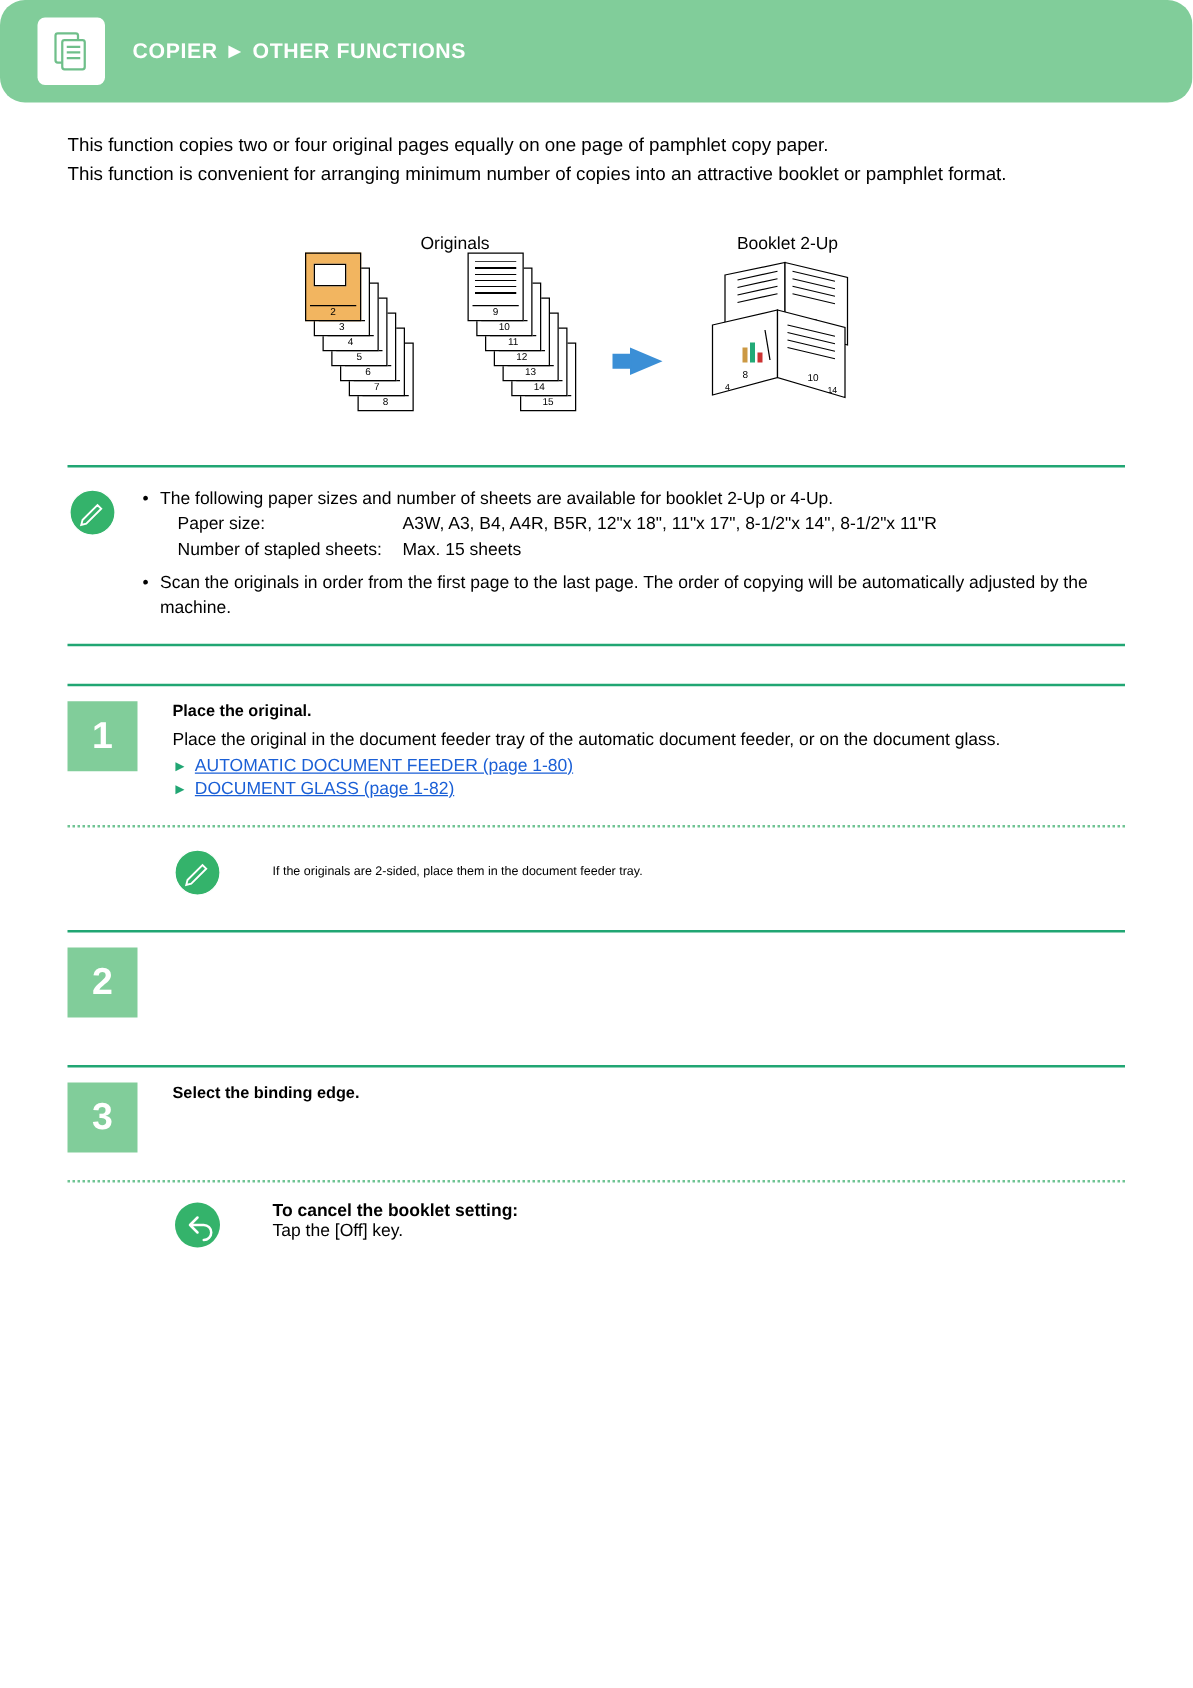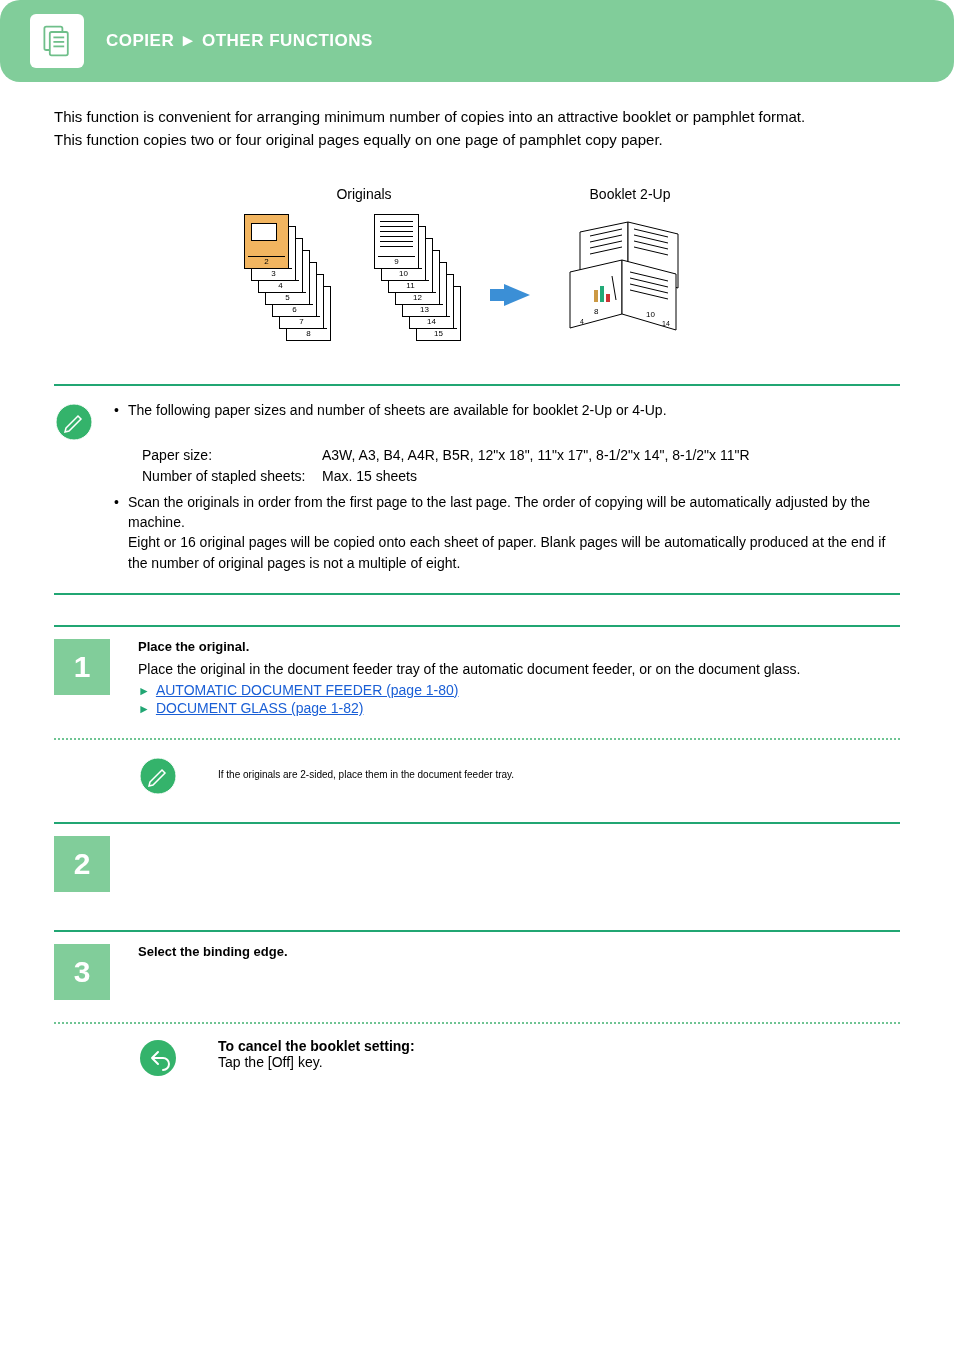--- a/index.html
+++ b/index.html
@@ -49,21 +49,21 @@
     margin-bottom: 2px;
   }
   .diagram-row {
     display: flex;
     justify-content: center;
     gap: 20px;
     margin: 36px 0 30px 0;
     align-items: flex-start;
   }
   .diagram-col { display: flex; flex-direction: column; align-items: center; }
-  .diagram-label { font-size: 14px; margin-bottom: 12px; }
+  .diagram-label { font-size: 14px; }
   .stack {
     position: relative;
     width: 110px;
     height: 140px;
   }
   .page-box {
     position: absolute;
     width: 45px;
     height: 55px;
     background: #fff;
@@ -124,21 +124,21 @@
     display: flex;
     gap: 20px;
     padding: 14px 0 14px 0;
   }
   .pen-icon { flex-shrink: 0; width: 40px; height: 40px; margin-top: 2px; }
   .pen-icon circle { fill: #34b36b; stroke:#fff; }
   .note-body { font-size: 14px; line-height: 1.45; }
   .note-body ul { list-style: none; padding-left: 0; }
   .note-body li { position: relative; padding-left: 14px; margin-bottom: 6px; }
   .note-body li::before { content: "•"; position: absolute; left: 0; }
-  .note-body .kv { margin-left: 14px; margin-top: 25px; }
+  .note-body .kv { margin-left: 14px; }
   .note-body .kv-row { display: flex; }
   .note-body .kv-label { width: 180px; }
 
   .step-block {
     border-top: 2px solid #21a673;
     padding-top: 12px;
     display: flex;
     gap: 28px;
     margin-top: 30px;
     padding-bottom: 8px;
@@ -200,22 +200,22 @@
     <span>COPIER</span>
     <span>►</span>
     <span>OTHER FUNCTIONS</span>
   </div>
 </div>
 
 <div class="content">
 
 
   <div class="intro">
+    <p>This function copies two or four original pages equally on one page of pamphlet copy paper.</p>
     <p>This function is convenient for arranging minimum number of copies into an attractive booklet or pamphlet format.</p>
-    <p>This function copies two or four original pages equally on one page of pamphlet copy paper.</p>
   </div>
 
   <div class="diagram-row">
     <div class="diagram-col">
       <div class="diagram-label">Originals</div>
       <div style="display:flex; gap:20px;">
         <div class="stack">
           <div class="page-box" style="left:42px;top:72px;">
               <span class="num">8</span>
             </div>
@@ -315,21 +315,20 @@
               <span>A3W, A3, B4, A4R, B5R, 12"x 18", 11"x 17", 8-1/2"x 14", 8-1/2"x 11"R</span>
             </div>
             <div class="kv-row">
               <span class="kv-label">Number of stapled sheets:</span>
               <span>Max. 15 sheets</span>
             </div>
           </div>
         </li>
         <li>
           <span>Scan the originals in order from the first page to the last page. The order of copying will be automatically adjusted by the machine.</span>
-          <div>Eight or 16 original pages will be copied onto each sheet of paper. Blank pages will be automatically produced at the end if the number of original pages is not a multiple of eight.</div>
         </li>
       </ul>
     </div>
   </div>
   <hr class="teal-rule">
 
   <div class="step-block">
     <div class="step-num">1</div>
     <div class="step-body">
       <div class="step-title">Place the original.</div>

